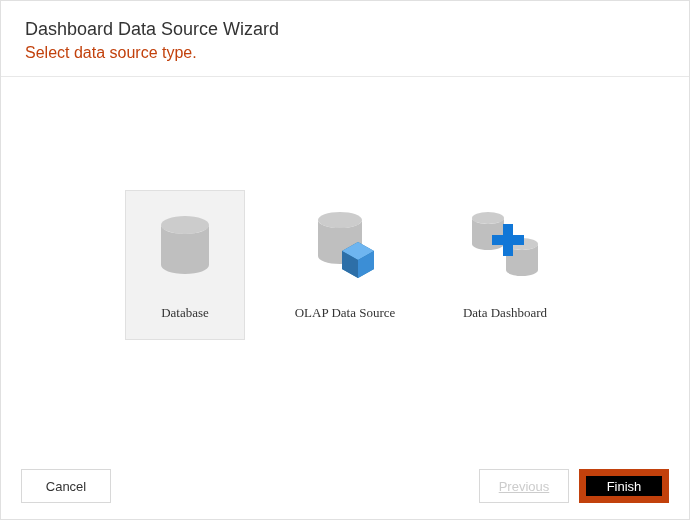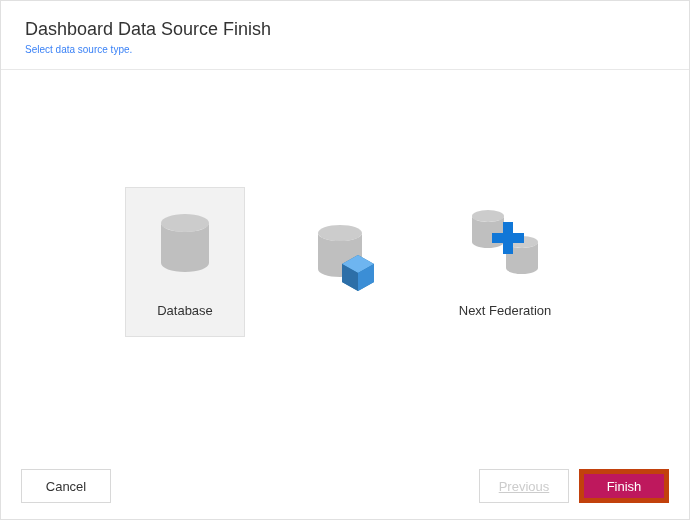--- a/index.html
+++ b/index.html
@@ -26,34 +26,35 @@
       padding: 18px 24px 14px 24px;
       border-bottom: 1px solid #e8e8e8;
     }
     .header-title {
       font-size: 18px;
       font-weight: 400;
       color: #333;
       margin-bottom: 4px;
     }
     .header-subtitle {
-      font-size: 10px;
-      color: #3b82f6;
+      font-size: 16px;
+      color: #c2410c;
     }
     .content {
       flex: 1;
       display: flex;
       align-items: center;
       justify-content: center;
       padding: 20px;
     }
     .options-grid {
       display: flex;
       gap: 40px;
       align-items: flex-start;
+      font-family: Liberation Serif, serif;
     }
     .option-card {
       width: 120px;
       height: 150px;
       display: flex;
       flex-direction: column;
       align-items: center;
       justify-content: flex-end;
       padding-bottom: 18px;
       cursor: pointer;
@@ -100,32 +101,32 @@
     }
     .btn:first-child {
       margin-left: 0;
     }
     .btn.disabled {
       color: #ccc;
       cursor: default;
       text-decoration: underline;
     }
     .btn.primary-disabled {
-      background: #be185d;
+      background: #000000;
       color: #fff;
-      border: 5px solid #c2410c;
+      border: 7px solid #c2410c;
       cursor: default;
     }
   </style>
 </head>
 <body>
 
 <div class="wizard">
   <div class="header">
-    <div class="header-title">Dashboard Data Source Finish</div>
+    <div class="header-title">Dashboard Data Source Wizard</div>
     <div class="header-subtitle">Select data source type.</div>
   </div>
 
   <div class="content">
     <div class="options-grid">
 
       <div class="option-card selected">
         <div class="option-icon">
           <svg width="52" height="60" viewBox="0 0 52 60">
             <ellipse cx="26" cy="10" rx="24" ry="9" fill="#cccccc"></ellipse>
@@ -142,36 +143,37 @@
             <ellipse cx="30" cy="10" rx="22" ry="8" fill="#cccccc"></ellipse>
             <path d="M8 10 L8 46 C8 50.5 17.8 54 30 54 C42.2 54 52 50.5 52 46 L52 10 C52 14.5 42.2 18 30 18 C17.8 18 8 14.5 8 10 Z" fill="#bfbfbf"></path>
             <g transform="translate(48,50)">
               <polygon points="0,-18 16,-9 16,9 0,18 -16,9 -16,-9" fill="#2a7ab0"></polygon>
               <polygon points="0,-18 16,-9 0,0 -16,-9" fill="#6eb5f0"></polygon>
               <polygon points="0,0 16,-9 16,9 0,18" fill="#3b8ed6"></polygon>
               <polygon points="0,0 0,18 -16,9 -16,-9" fill="#2d6fa8"></polygon>
             </g>
           </svg>
         </div>
+        <div class="option-label">OLAP Data Source</div>
       </div>
 
       <div class="option-card">
         <div class="option-icon">
           <svg width="78" height="70" viewBox="0 0 78 70">
             <ellipse cx="22" cy="8" rx="16" ry="6" fill="#cccccc"></ellipse>
             <path d="M6 8 L6 34 C6 37.3 13.2 40 22 40 C30.8 40 38 37.3 38 34 L38 8 C38 11.3 30.8 14 22 14 C13.2 14 6 11.3 6 8 Z" fill="#bfbfbf"></path>
             <ellipse cx="56" cy="34" rx="16" ry="6" fill="#cccccc"></ellipse>
             <path d="M40 34 L40 60 C40 63.3 47.2 66 56 66 C64.8 66 72 63.3 72 60 L72 34 C72 37.3 64.8 40 56 40 C47.2 40 40 37.3 40 34 Z" fill="#bfbfbf"></path>
             <g transform="translate(42,30)">
               <rect x="-5" y="-16" width="10" height="32" fill="#1177d7"></rect>
               <rect x="-16" y="-5" width="32" height="10" fill="#1177d7"></rect>
             </g>
           </svg>
         </div>
-        <div class="option-label">Next Federation</div>
+        <div class="option-label">Data Dashboard</div>
       </div>
 
     </div>
   </div>
 
   <div class="footer">
     <button class="btn">Cancel</button>
     <div class="footer-spacer"></div>
     <button class="btn disabled">Previous</button>
     <button class="btn primary-disabled">Finish</button>

